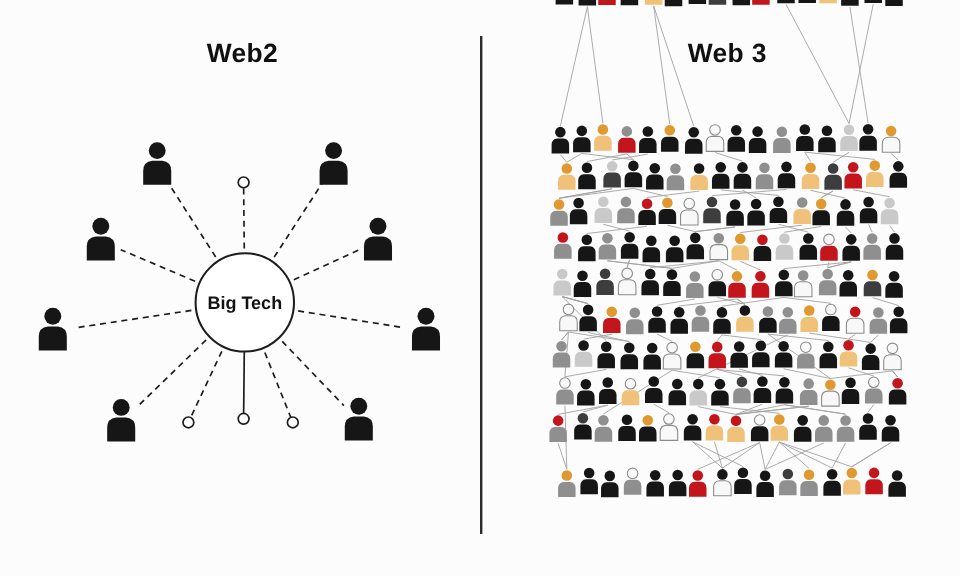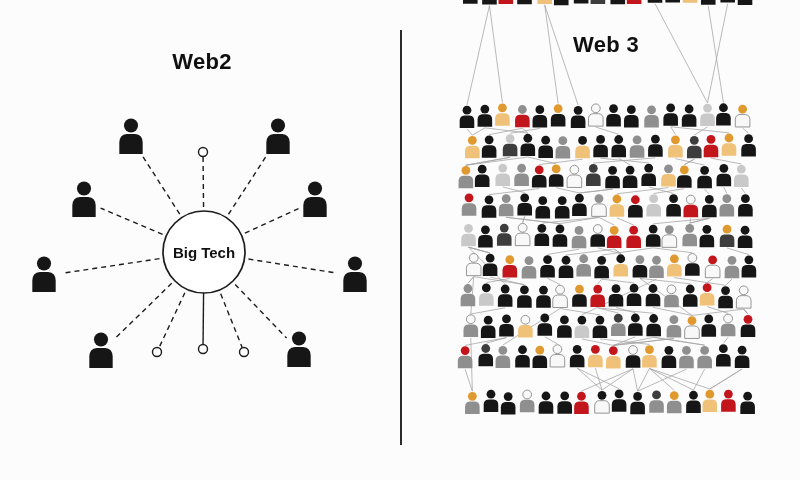--- a/index.html
+++ b/index.html
@@ -1,19 +1,19 @@
 <!DOCTYPE html>
 <html><head>
 <meta charset="utf-8">
 <style>
   html,body{margin:0;padding:0;background:#e9e9e9;font-family:"Liberation Sans",sans-serif;}
   #canvas{position:relative;width:800px;height:480px;background:#fcfcfc;overflow:hidden;margin:0 auto;}
   .panel-title{position:absolute;top:32px;width:400px;text-align:center;
     font-size:22px;font-weight:700;color:#101010;letter-spacing:.3px;}
-  #left-title{left:2px;margin-top:17px;}
+  #left-title{left:2px;}
   #right-title{left:406px;}
   #divider{position:absolute;left:400px;top:30px;width:2px;height:415px;background:#2b2b2b;}
   #diagram-svg{position:absolute;left:0;top:0;}
 </style>
 </head>
 <body>
 
 <div id="canvas">
   <svg id="diagram-svg" width="800" height="480" viewBox="0 0 800 480">
     <g id="l-lines">

